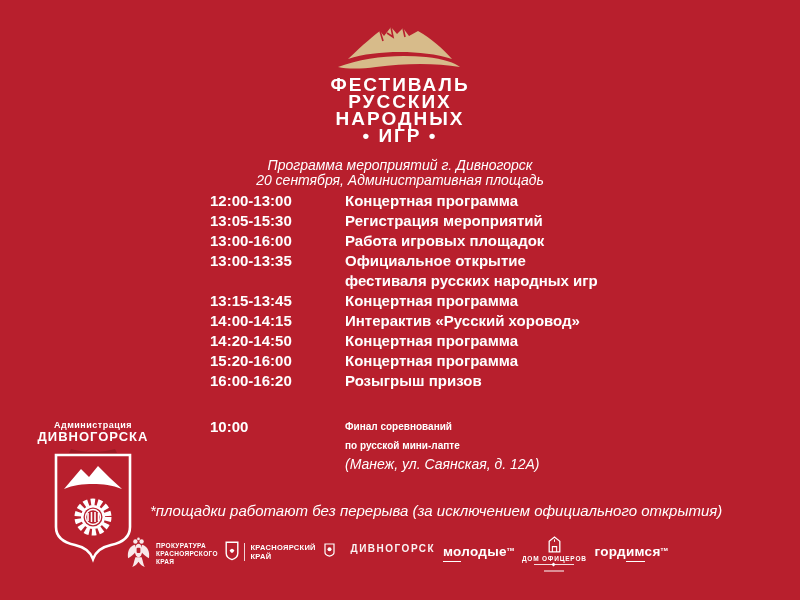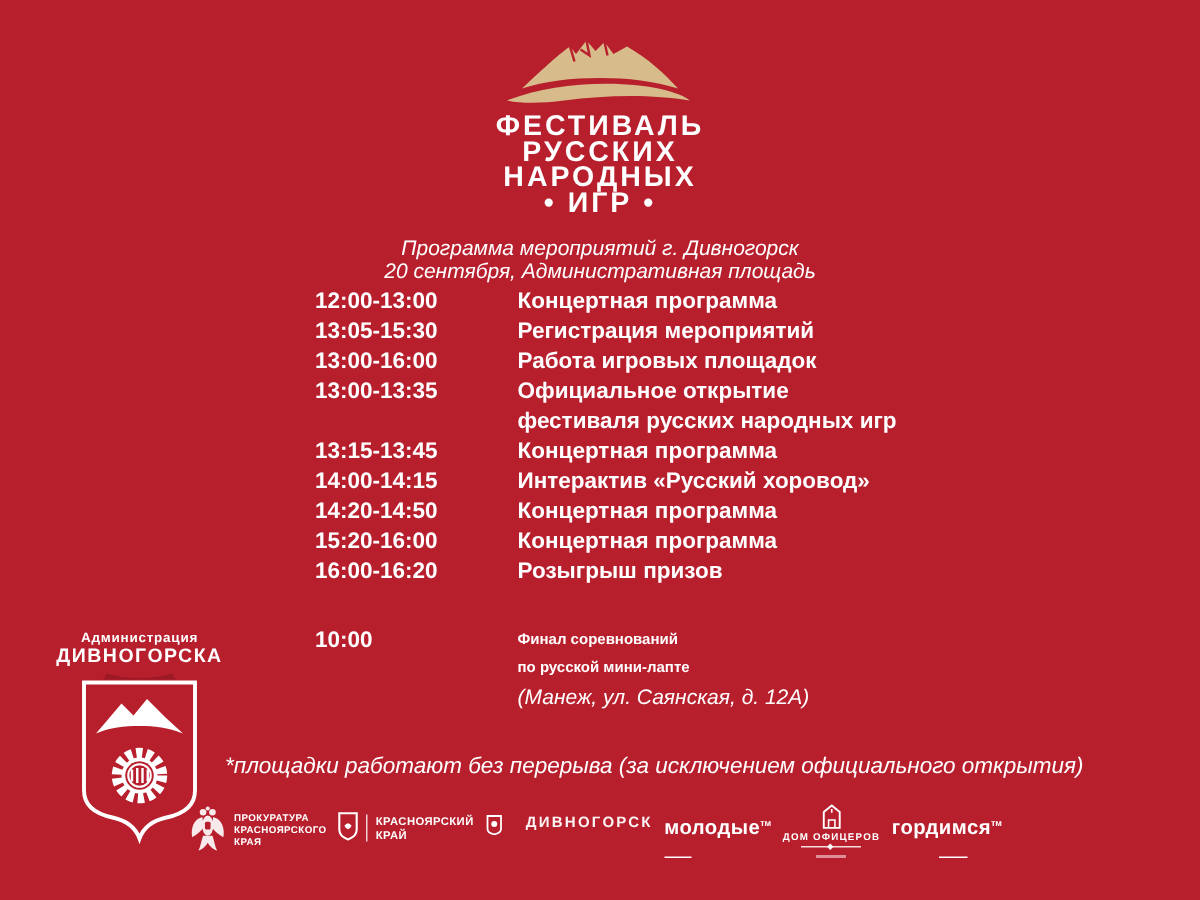--- a/index.html
+++ b/index.html
@@ -36,21 +36,21 @@
   }
   .f-item{display:flex;gap:5px;align-items:flex-start;}
   .f-small{font-size:6.5px;font-weight:bold;line-height:8px;letter-spacing:.3px;white-space:pre-line;}
   .f-prok .f-small{margin-top:6px;}
   .f-krai{margin-top:5px;align-items:flex-end;}
   .f-krai .bar{width:1px;height:18px;background:#fff;opacity:.8;}
   .f-krai .f-small{font-size:7.5px;line-height:9px;}
   .f-div{margin-top:7px;align-items:flex-start;gap:16px;}
   .f-div .f-name{font-size:10px;letter-spacing:1.5px;font-weight:bold;opacity:.95;}
   .f-word{margin-top:8px;font-size:13.5px;font-weight:bold;letter-spacing:.3px;white-space:nowrap;}
-  .f-word .u{border-bottom:1.5px solid #fff;padding-bottom:12px;}
+  .f-word .u{border-bottom:1.5px solid #fff;padding-bottom:2px;}
   .tm{font-size:6px;vertical-align:super;letter-spacing:0;}
   .f-dom{flex-direction:column;align-items:center;gap:2px;}
   .f-dom .f-name{font-size:6.5px;font-weight:bold;letter-spacing:.8px;}
   .f-dom .deco{width:40px;height:3px;border-top:1px solid rgba(255,255,255,.85);position:relative;}
   .f-dom .deco::after{content:'';position:absolute;left:18px;top:-2.5px;width:3px;height:3px;background:#fff;transform:rotate(45deg);}
   .f-dom .sub{width:20px;height:2px;background:rgba(255,255,255,.5);}
 </style>
 </head>
 <body>
 

